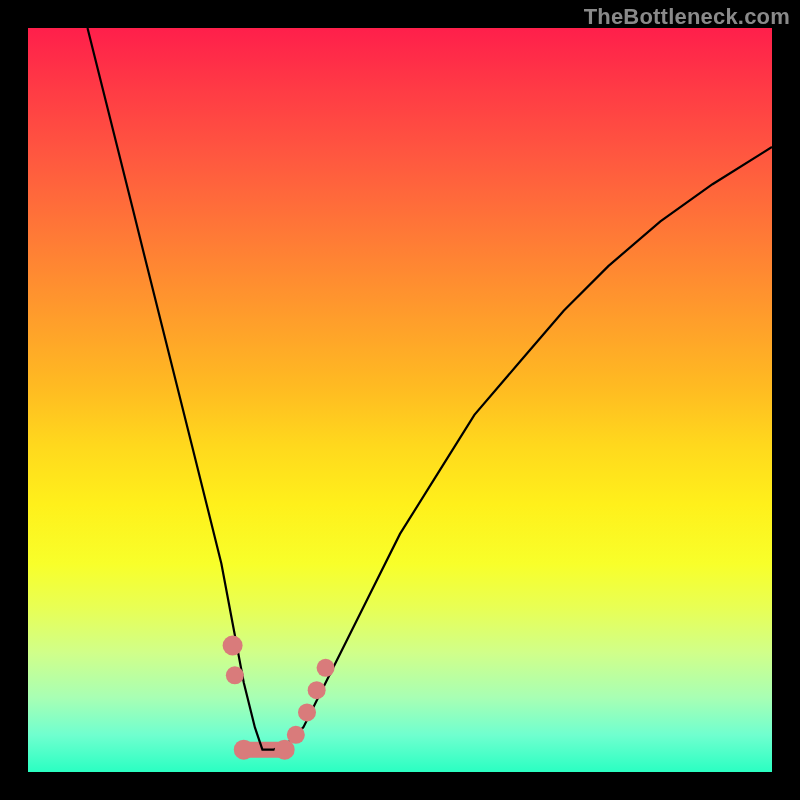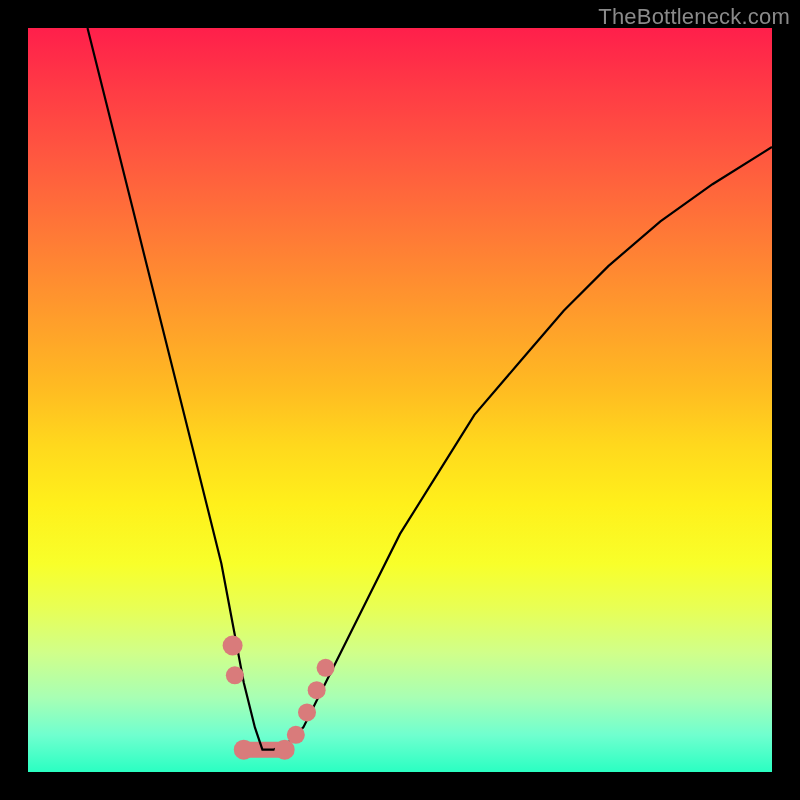--- a/index.html
+++ b/index.html
@@ -50,20 +50,21 @@
     inset: 0;
   }
   .watermark {
     position: absolute;
     top: 4px;
     right: 10px;
     color: #8a8a8a;
     font-size: 22px;
     letter-spacing: 0.2px;
     user-select: none;
+    font-weight: bold;
   }
 </style>
 </head>
 <body>
 
 <div class="frame">
   <div class="plot-area">
     <div class="gradient"></div>
     <svg class="svg-layer" viewBox="0 0 744 744" preserveAspectRatio="none">
       <g id="valley-group">

